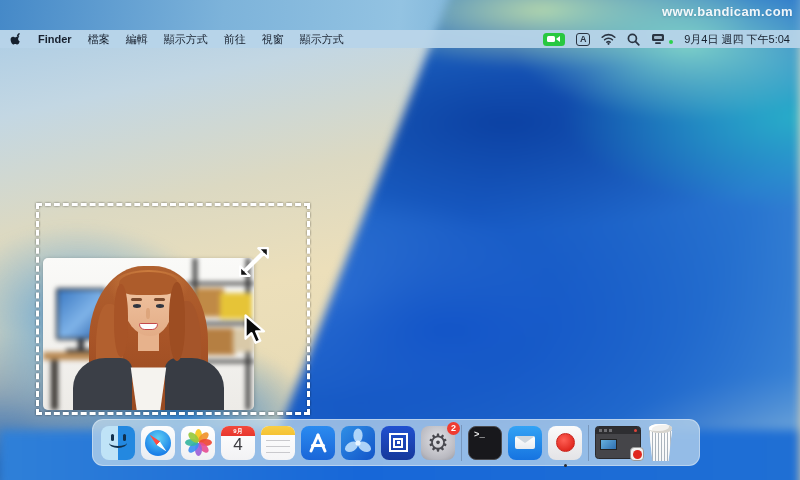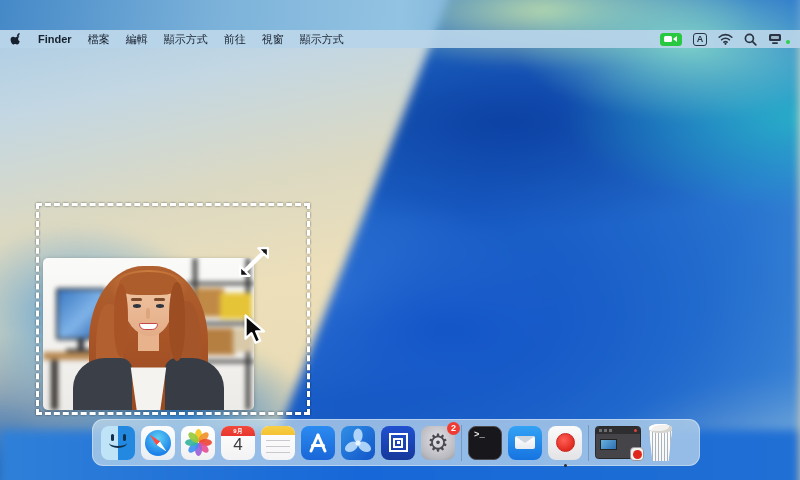--- a/index.html
+++ b/index.html
@@ -193,20 +193,21 @@
 
 <div class="desktop">
 
   <div class="wp-top"></div>
   <div class="waves">
     <div class="swirl-left"></div>
     <div class="wedge"></div>
     <div class="bottom-band"></div>
   </div>
 
+  <div class="watermark">www.bandicam.com</div>
 
   <div class="menubar">
     <div class="left">
       <span class="apple">
         <svg class="mb-svg" width="12" height="14" viewBox="0 0 14 16">
           <path fill="#16202e" d="M11.3 1.1c-.8.05-1.8.6-2.4 1.3-.5.6-.95 1.6-.8 2.5.9.1 1.85-.5 2.4-1.2.55-.7.95-1.65.8-2.6zM8.9 5.4c-1.3 0-2.3.75-2.95.75-.65 0-1.55-.7-2.6-.7C2 5.45.7 6.55.7 8.6c0 1.25.25 2.55.8 3.6.5 1 1.3 2.1 2.3 2.1.85 0 1.2-.55 2.35-.55 1.15 0 1.4.55 2.35.55 1 0 1.7-1 2.25-2 .4-.75.6-1.5.6-1.55-.05 0-1.9-.75-1.9-2.8 0-1.75 1.4-2.5 1.45-2.55-.8-1.15-2-1.25-2.4-1.25z"></path>
         </svg>
       </span>
       <span class="appname">Finder</span>
       <span class="mitem">檔案</span>
@@ -233,20 +234,21 @@
       <svg class="mb-svg" width="13" height="13" viewBox="0 0 13 13">
         <circle cx="5.4" cy="5.4" r="4" fill="none" stroke="#2a3442" stroke-width="1.7"></circle>
         <line x1="8.4" y1="8.4" x2="11.8" y2="11.8" stroke="#2a3442" stroke-width="1.7" stroke-linecap="round"></line>
       </svg>
       <svg class="mb-svg" width="14" height="12" viewBox="0 0 14 12">
         <rect x="1" y="1" width="12" height="7" rx="1.5" fill="#2a3442"></rect>
         <rect x="3" y="3" width="8" height="3" rx="1" fill="#9fb6c8"></rect>
         <rect x="4" y="9.2" width="6" height="1.8" rx="0.9" fill="#2a3442"></rect>
       </svg>
       <span class="user-dot"></span>
+      <span class="clock">9月4日 週四 下午5:04</span>
     </div>
   </div>
 
   <div class="selection"></div>
 
   <div class="webcam">
     <div class="bgart">
       <div class="monitor">
           <div class="screen"></div>
         </div>

